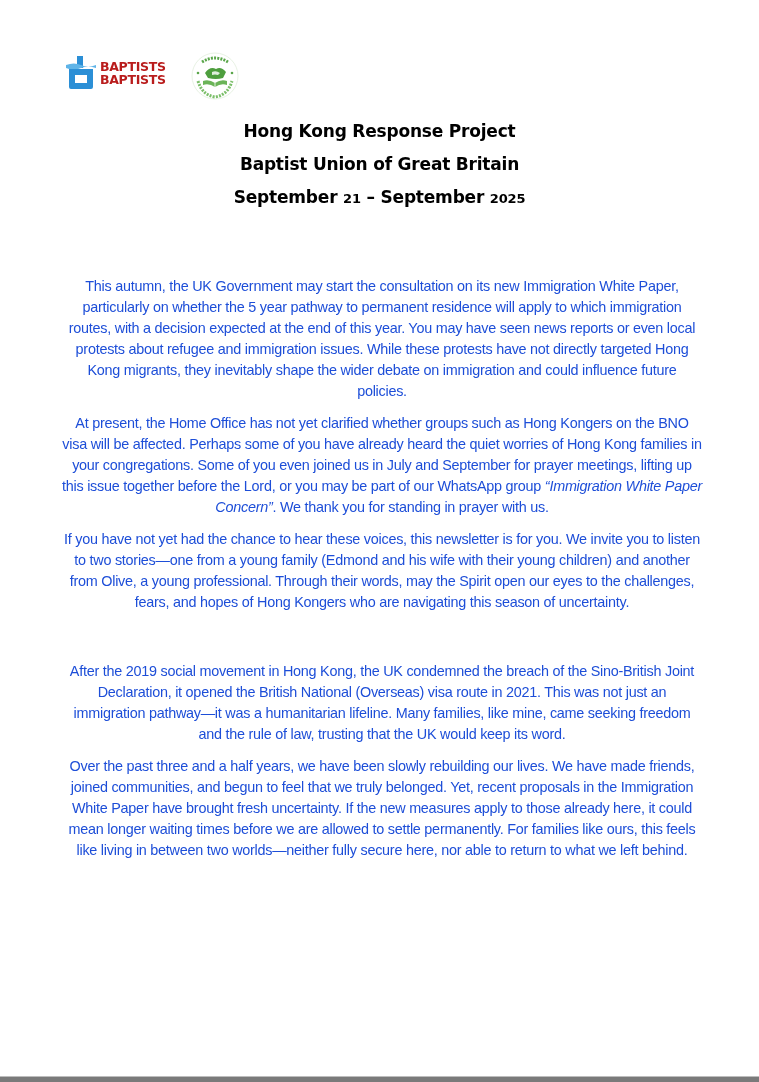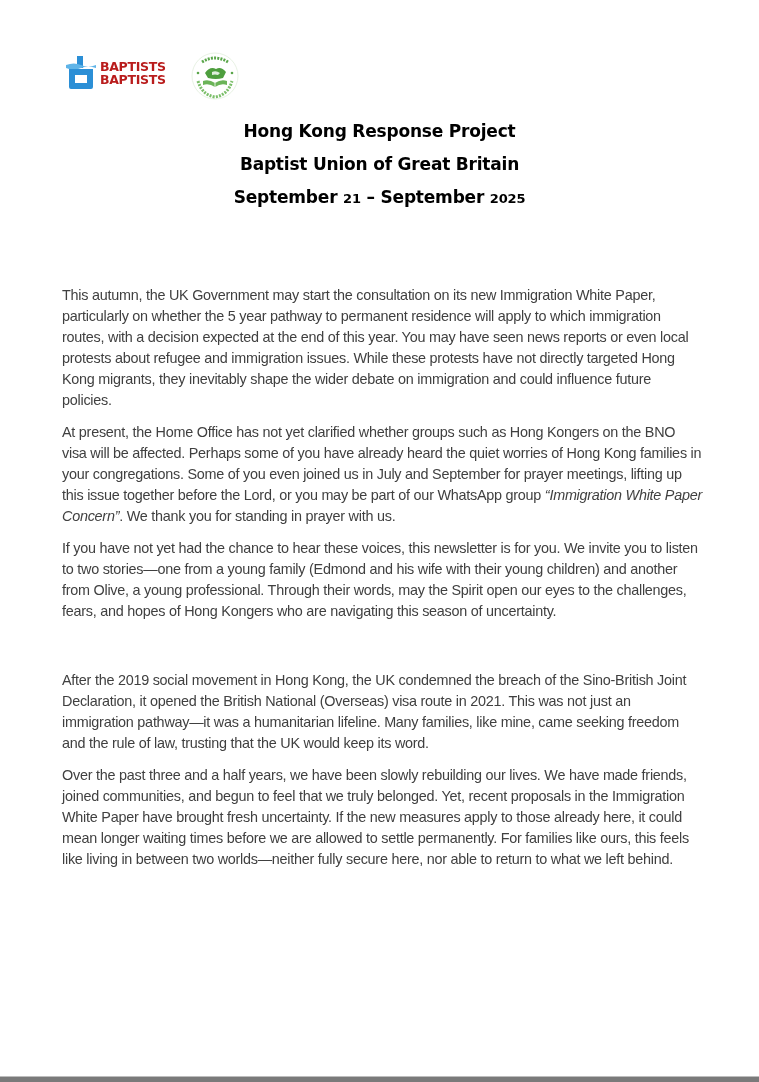--- a/index.html
+++ b/index.html
@@ -68,26 +68,27 @@
       height: 33px;
       line-height: 26px;
       letter-spacing: -0.2px;
     }
     .title-line .small-num {
       font-size: 13px;
     }
     
     .content {
       position: absolute;
-      left: 62px; top: 285px;
+      left: 62px; top: 276px;
       width: 640px;
       font-size: 14.4px;
       line-height: 21px;
-      color: #404040;
+      color: #1d4ed8;
       letter-spacing: -0.25px;
+      text-align: center;
     }
     .content p {
       margin: 0 0 11px 0;
     }
     .content p.gap-after {
       margin-bottom: 48px;
     }
     .story-heading {
       font-weight: bold;
       margin: 0 0 11px 0;

